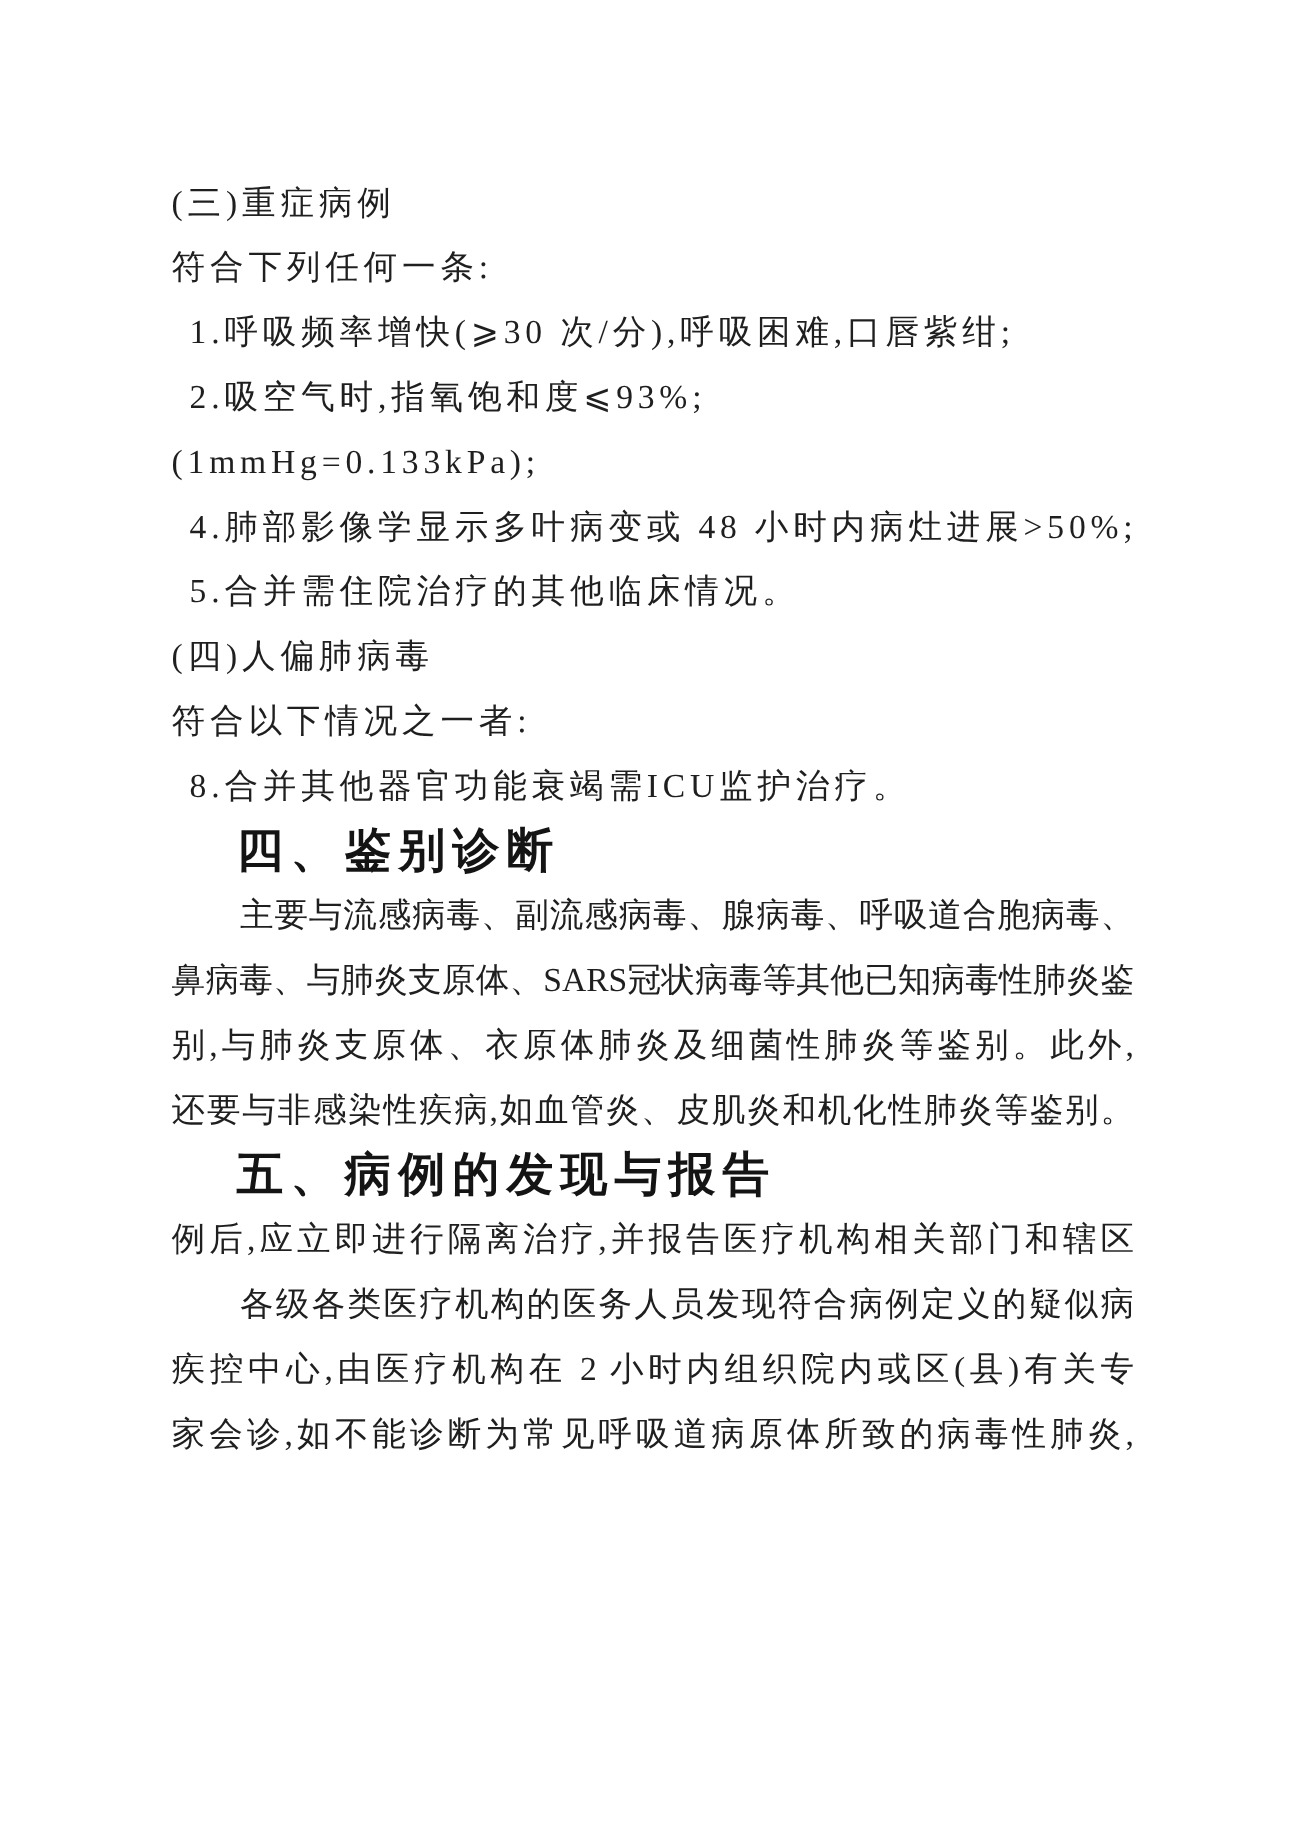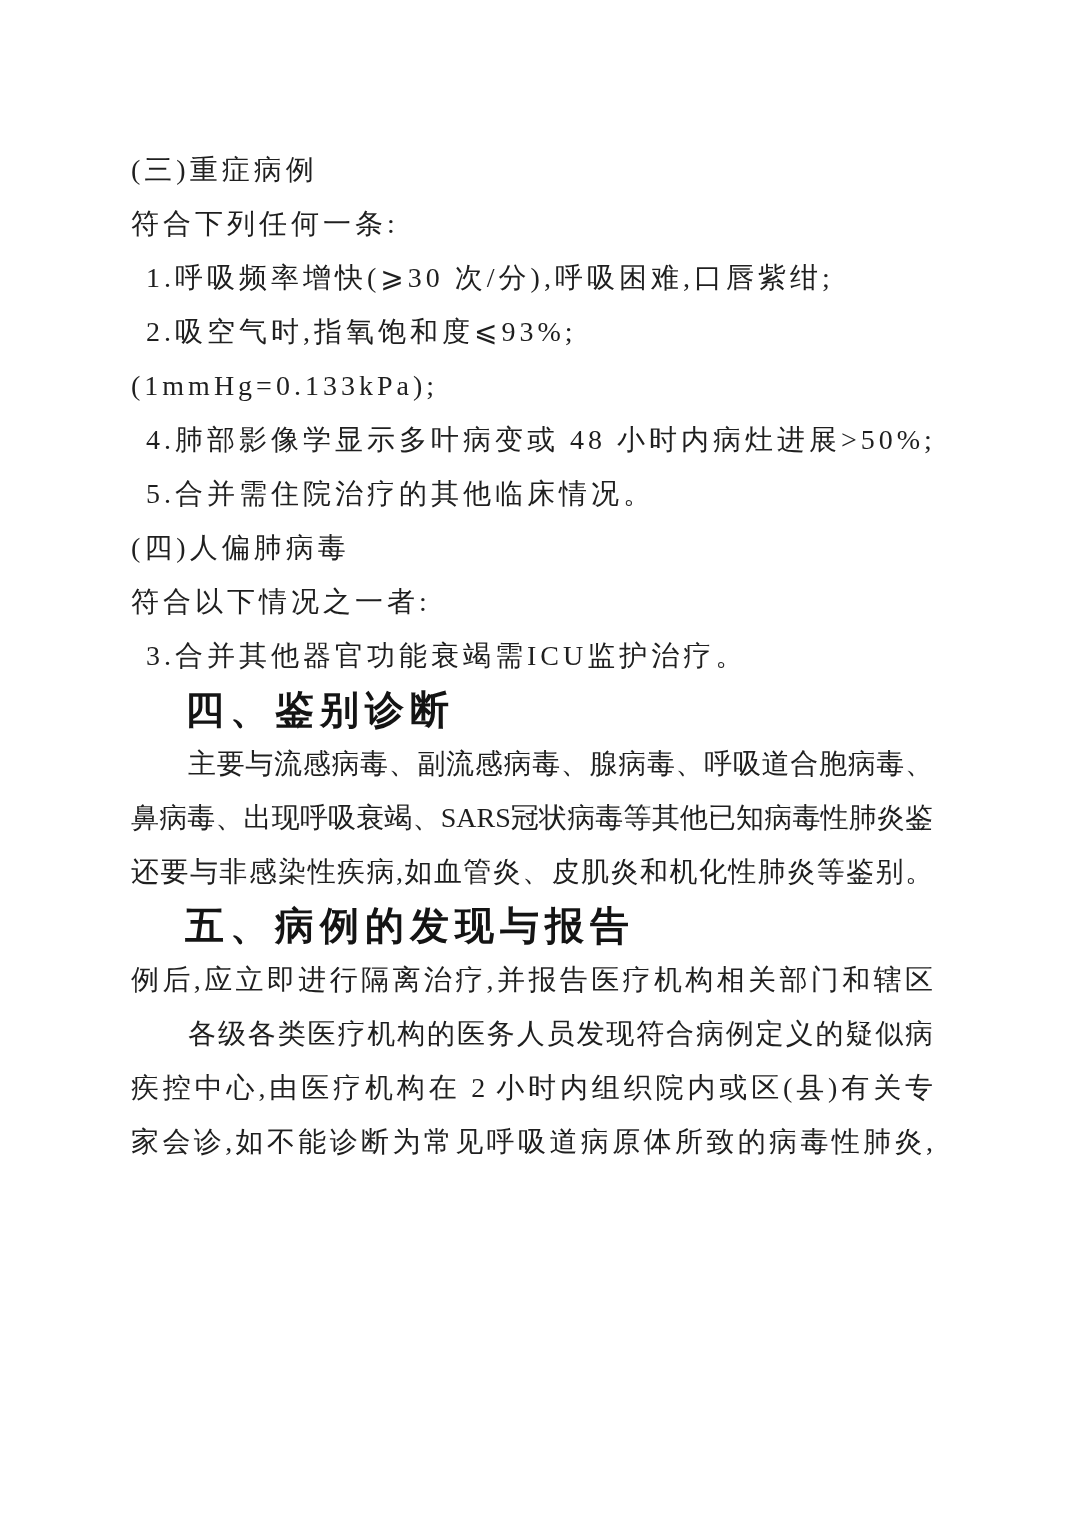--- a/index.html
+++ b/index.html
@@ -10,21 +10,21 @@
     position: relative;
     width: 1080px;
     height: 1527px;
     background: #ffffff;
     overflow: hidden;
     font-family: "Liberation Serif", "DejaVu Serif", serif;
     color: #1f1f1f;
   }
   .content {
     position: absolute;
-    left: 131px;
+    left: 143px;
     top: 143px;
     width: 802px;
   }
   .line {
     height: 54px;
     line-height: 54px;
     font-size: 28px;
     letter-spacing: 4px;
     white-space: nowrap;
     text-align: left;
@@ -61,24 +61,25 @@
 
     <div class="line sub">(三)重症病例</div>
     <div class="line">符合下列任何一条:</div>
     <div class="line num">1.呼吸频率增快(⩾30 次/分),呼吸困难,口唇紫绀;</div>
     <div class="line num">2.吸空气时,指氧饱和度⩽93%;</div>
     <div class="line">(1mmHg=0.133kPa);</div>
     <div class="line num">4.肺部影像学显示多叶病变或 48 小时内病灶进展&gt;50%;</div>
     <div class="line num">5.合并需住院治疗的其他临床情况。</div>
     <div class="line sub">(四)人偏肺病毒</div>
     <div class="line">符合以下情况之一者:</div>
-    <div class="line num">3.合并其他器官功能衰竭需ICU监护治疗。</div>
+    <div class="line num">8.合并其他器官功能衰竭需ICU监护治疗。</div>
     <div class="line h2">四、鉴别诊断</div>
     <div class="line first just">主要与流感病毒、副流感病毒、腺病毒、呼吸道合胞病毒、</div>
-    <div class="line just">鼻病毒、出现呼吸衰竭、SARS冠状病毒等其他已知病毒性肺炎鉴</div>
+    <div class="line just">鼻病毒、与肺炎支原体、SARS冠状病毒等其他已知病毒性肺炎鉴</div>
+    <div class="line just">别,与肺炎支原体、衣原体肺炎及细菌性肺炎等鉴别。此外,</div>
     <div class="line just">还要与非感染性疾病,如血管炎、皮肌炎和机化性肺炎等鉴别。</div>
     <div class="line h2">五、病例的发现与报告</div>
     <div class="line just">例后,应立即进行隔离治疗,并报告医疗机构相关部门和辖区</div>
     <div class="line first just">各级各类医疗机构的医务人员发现符合病例定义的疑似病</div>
     <div class="line just">疾控中心,由医疗机构在 2 小时内组织院内或区(县)有关专</div>
     <div class="line just">家会诊,如不能诊断为常见呼吸道病原体所致的病毒性肺炎,</div>
 
   </div>
 </div>
 

